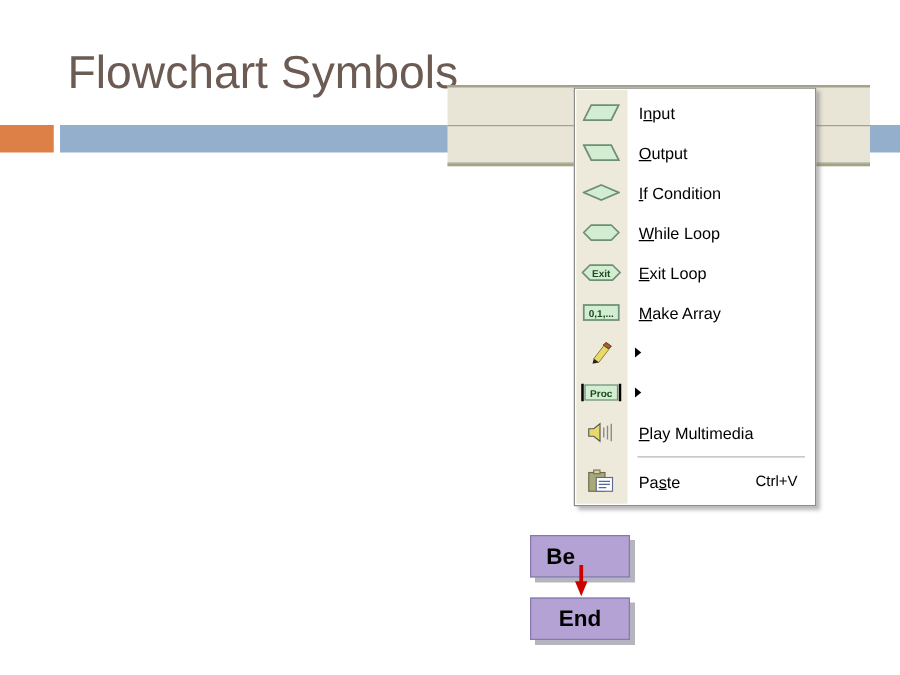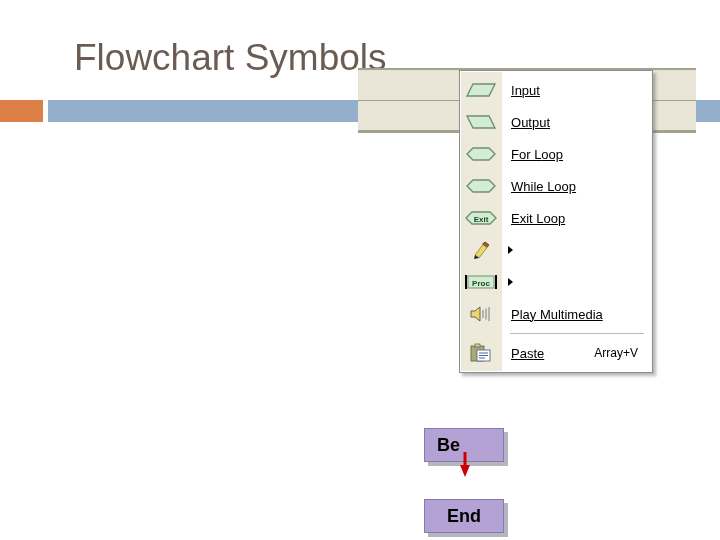--- a/index.html
+++ b/index.html
@@ -20,21 +20,20 @@
     position: absolute;
     left: 54px;
     top: 36px;
     font-size: 37px;
     line-height: 44px;
     color: #6B5B53;
     font-family: "Liberation Sans", sans-serif;
     font-weight: 400;
     white-space: nowrap;
     letter-spacing: 0px;
-    margin-left: 20px;
   }
 
   
   #title-rule {
     position: absolute;
     left: 0px;
     top: 100px;
     width: 720px;
     height: 22px;
   }
@@ -106,21 +105,20 @@
     height: 34px;
     overflow: hidden;
     justify-content: flex-start;
     padding-left: 12px;
   }
   #fc-end {
     left: 424px;
     top: 478px;
     width: 80px;
     height: 34px;
-    margin-top: 21px;
   }
   #fc-arrow {
     position: absolute;
     left: 459px;
     top: 452px;
     width: 12px;
     height: 26px;
   }
 
   
@@ -160,21 +158,20 @@
     display: flex;
     align-items: center;
     justify-content: center;
   }
   .menu-label {
     flex: 1;
     padding-left: 9px;
     white-space: nowrap;
     font-size: 13px;
     color: #000;
-    text-decoration: underline;
   }
   .menu-label u { text-decoration: underline; }
   .menu-accel {
     padding-right: 14px;
     font-size: 12px;
     color: #000;
     white-space: nowrap;
   }
   .menu-arrow {
     width: 16px;
@@ -253,49 +250,58 @@
 
   <div class="menu-item">
     <span class="menu-icon">
       <svg width="30" height="16" viewBox="0 0 30 16">
           <polygon class="shp" points="1,2 23,2 29,14 7,14"></polygon>
         </svg>
     </span>
     <span class="menu-label"><u>O</u>utput</span>
   </div>
 
+  <div class="menu-item">
+    <span class="menu-icon">
+      <svg width="30" height="16" viewBox="0 0 30 16">
+          <polygon class="shp" points="15,2 29,8 15,14 1,8"></polygon>
+        </svg>
+    </span>
+    <span class="menu-label"><u>I</u>f Condition</span>
+  </div>
+
 
   <div class="menu-item">
     <span class="menu-icon">
       <svg width="30" height="16" viewBox="0 0 30 16">
           <polygon class="shp" points="7,2 23,2 29,8 23,14 7,14 1,8"></polygon>
         </svg>
     </span>
-    <span class="menu-label">For <u>L</u>oop</span>
-  </div>
-
-  <div class="menu-item">
-    <span class="menu-icon">
-      <svg width="30" height="16" viewBox="0 0 30 16">
-          <polygon class="shp" points="7,2 23,2 29,8 23,14 7,14 1,8"></polygon>
-        </svg>
-    </span>
     <span class="menu-label"><u>W</u>hile Loop</span>
   </div>
 
   <div class="menu-item">
     <span class="menu-icon">
       <svg width="32" height="16" viewBox="0 0 32 16">
         <polygon class="shp" points="7,2 25,2 31,8 25,14 7,14 1,8"></polygon>
         <text class="icon-text" x="16" y="11.5" text-anchor="middle">Exit</text>
       </svg>
     </span>
     <span class="menu-label"><u>E</u>xit Loop</span>
   </div>
 
+  <div class="menu-item">
+    <span class="menu-icon">
+      <svg width="32" height="16" viewBox="0 0 32 16">
+        <rect class="shp" x="2" y="2" width="28" height="12"></rect>
+        <text class="icon-text" x="16" y="11.5" text-anchor="middle">0,1,...</text>
+      </svg>
+    </span>
+    <span class="menu-label"><u>M</u>ake Array</span>
+  </div>
 
   <div class="menu-item">
     <span class="menu-icon">
       <svg width="20" height="20" viewBox="0 0 20 20">
         <polygon points="14,2 18,5 8,18 4,15" fill="#E8D96B" stroke="#8a8030" stroke-width="0.8"></polygon>
         <polygon points="14,2 18,5 15.5,7 11.5,4" fill="#A06030" stroke="#6a4020" stroke-width="0.8"></polygon>
         <polygon points="4,15 8,18 3,19" fill="#222"></polygon>
       </svg>
     </span>
     <span class="menu-arrow">
@@ -332,15 +338,15 @@
   <div class="menu-item">
     <span class="menu-icon">
       <svg width="22" height="20" viewBox="0 0 22 20">
         <rect x="1" y="3" width="13" height="15" fill="#A8A878" stroke="#6a6a48" stroke-width="0.9"></rect>
         <rect x="5" y="1" width="5" height="3" fill="#CFCFA8" stroke="#6a6a48" stroke-width="0.8"></rect>
         <rect x="7" y="7" width="13" height="11" fill="#FFFFFF" stroke="#5a6a8a" stroke-width="0.9"></rect>
         <path d="M9,10 H18 M9,12.5 H18 M9,15 H15" stroke="#4a6aa0" stroke-width="1" fill="none"></path>
       </svg>
     </span>
     <span class="menu-label">Pa<u>s</u>te</span>
-    <span class="menu-accel">Array+V</span>
+    <span class="menu-accel">Ctrl+V</span>
   </div>
 </div>
 
 </body></html>

